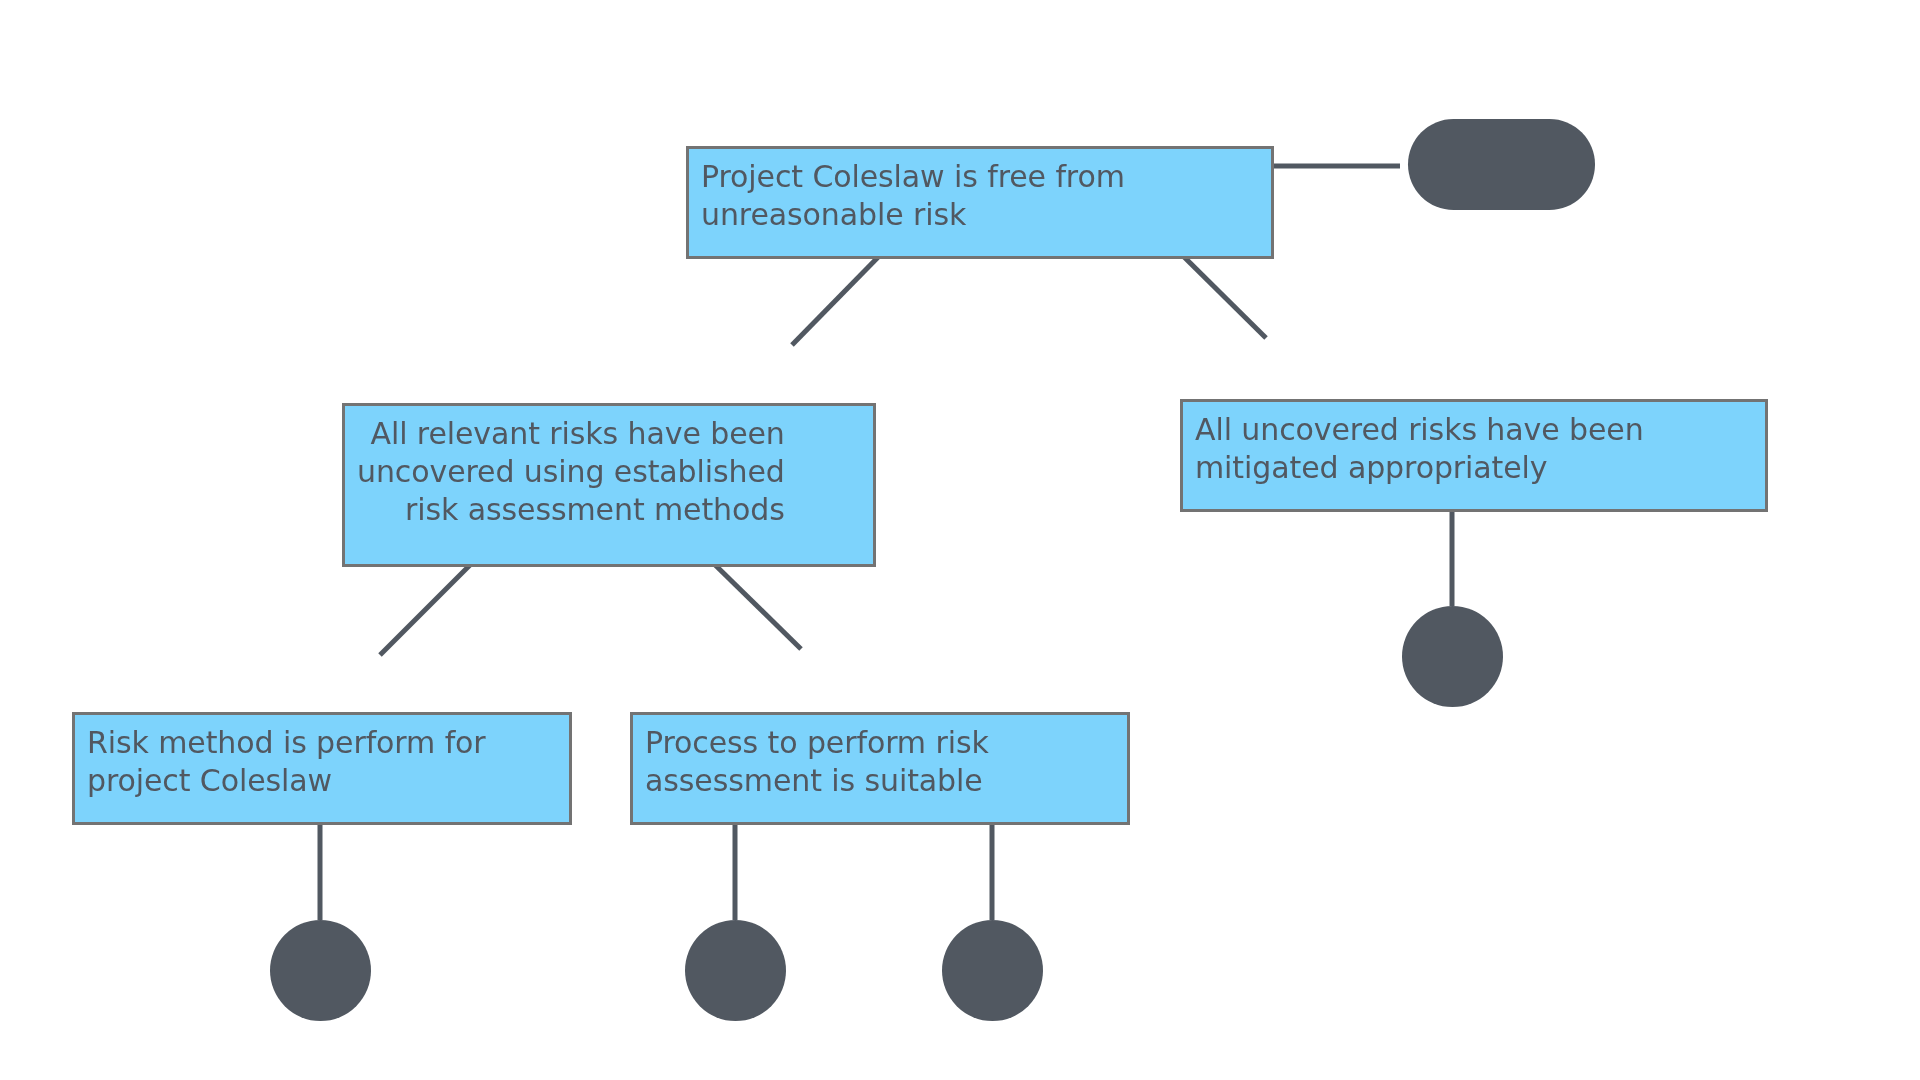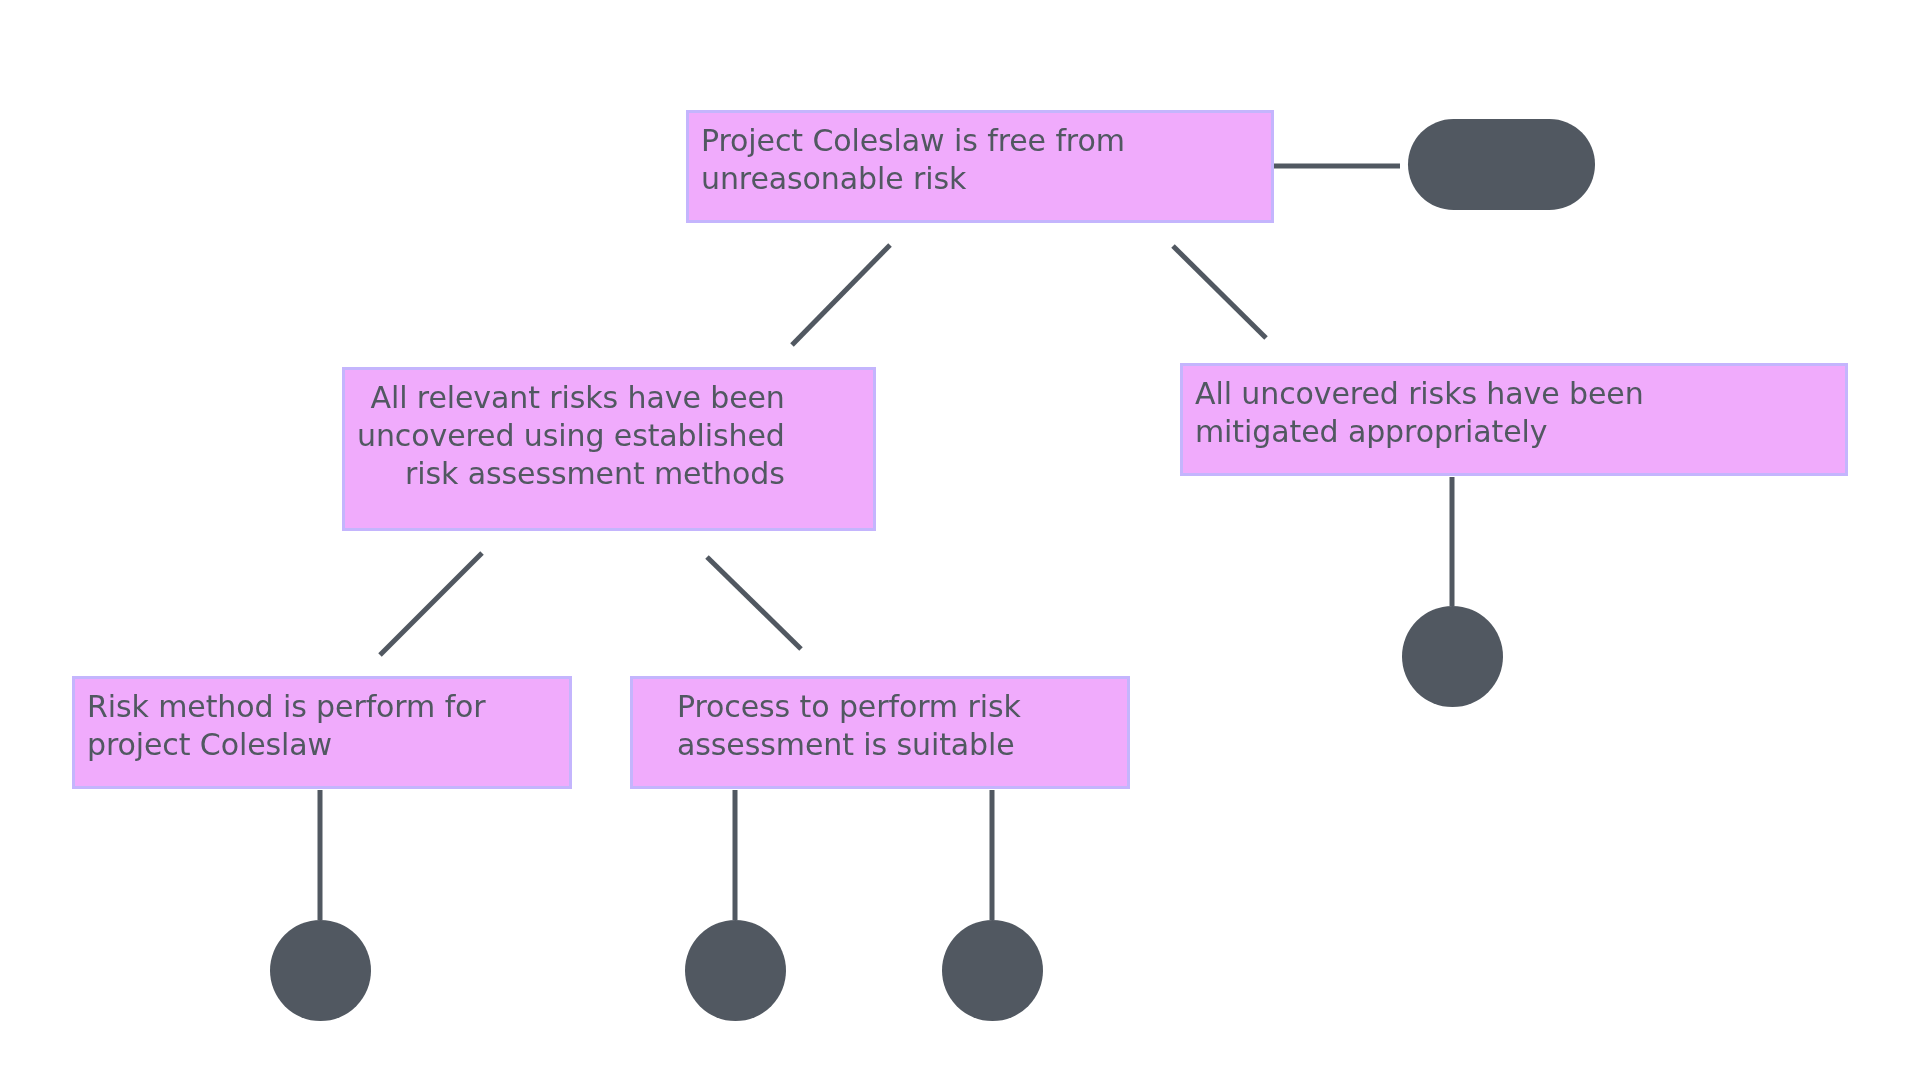--- a/index.html
+++ b/index.html
@@ -22,25 +22,26 @@
     position: absolute;
     left: 0;
     top: 0;
     width: 1920px;
     height: 1080px;
     pointer-events: none;
   }
   .node-box {
     position: absolute;
     box-sizing: border-box;
-    background: #f0abfc;
-    border: 3px solid #c4b5fd;
+    background: #7dd3fc;
+    border: 3px solid #737373;
     display: flex;
     align-items: flex-start;
     justify-content: flex-start;
+    margin-top: 36px;
   }
   .node-text {
     font-family: "DejaVu Sans", sans-serif;
     font-size: 30px;
     line-height: 38px;
     color: #515861;
     padding: 9px 0 0 12px;
     white-space: pre-line;
     letter-spacing: -0.1px;
   }
@@ -78,31 +79,31 @@
   </div>
 
   <div class="context-pill" style="left:1408px; top:119px; width:187px; height:91px;"></div>
 
   <div class="node-box" style="left:342px; top:367px; width:534px; height:164px;text-align:right;">
     <div class="node-text">All relevant risks have been
 uncovered using established
 risk assessment methods</div>
   </div>
 
-  <div class="node-box" style="left:1180px; top:363px; width:668px; height:113px;">
+  <div class="node-box" style="left:1180px; top:363px; width:588px; height:113px;">
     <div class="node-text">All uncovered risks have been
 mitigated appropriately</div>
   </div>
 
   <div class="node-box" style="left:72px; top:676px; width:500px; height:113px;">
     <div class="node-text">Risk method is perform for
 project Coleslaw</div>
   </div>
 
-  <div class="node-box" style="left:630px; top:676px; width:500px; height:113px;padding-left:32px;">
+  <div class="node-box" style="left:630px; top:676px; width:500px; height:113px;">
     <div class="node-text">Process to perform risk
 assessment is suitable</div>
   </div>
 
   <div class="solution-circle" style="left:1402px; top:606px; width:101px; height:101px;"></div>
   <div class="solution-circle" style="left:270px;  top:920px; width:101px; height:101px;"></div>
   <div class="solution-circle" style="left:685px;  top:920px; width:101px; height:101px;"></div>
   <div class="solution-circle" style="left:942px;  top:920px; width:101px; height:101px;"></div>
 
 </div>

